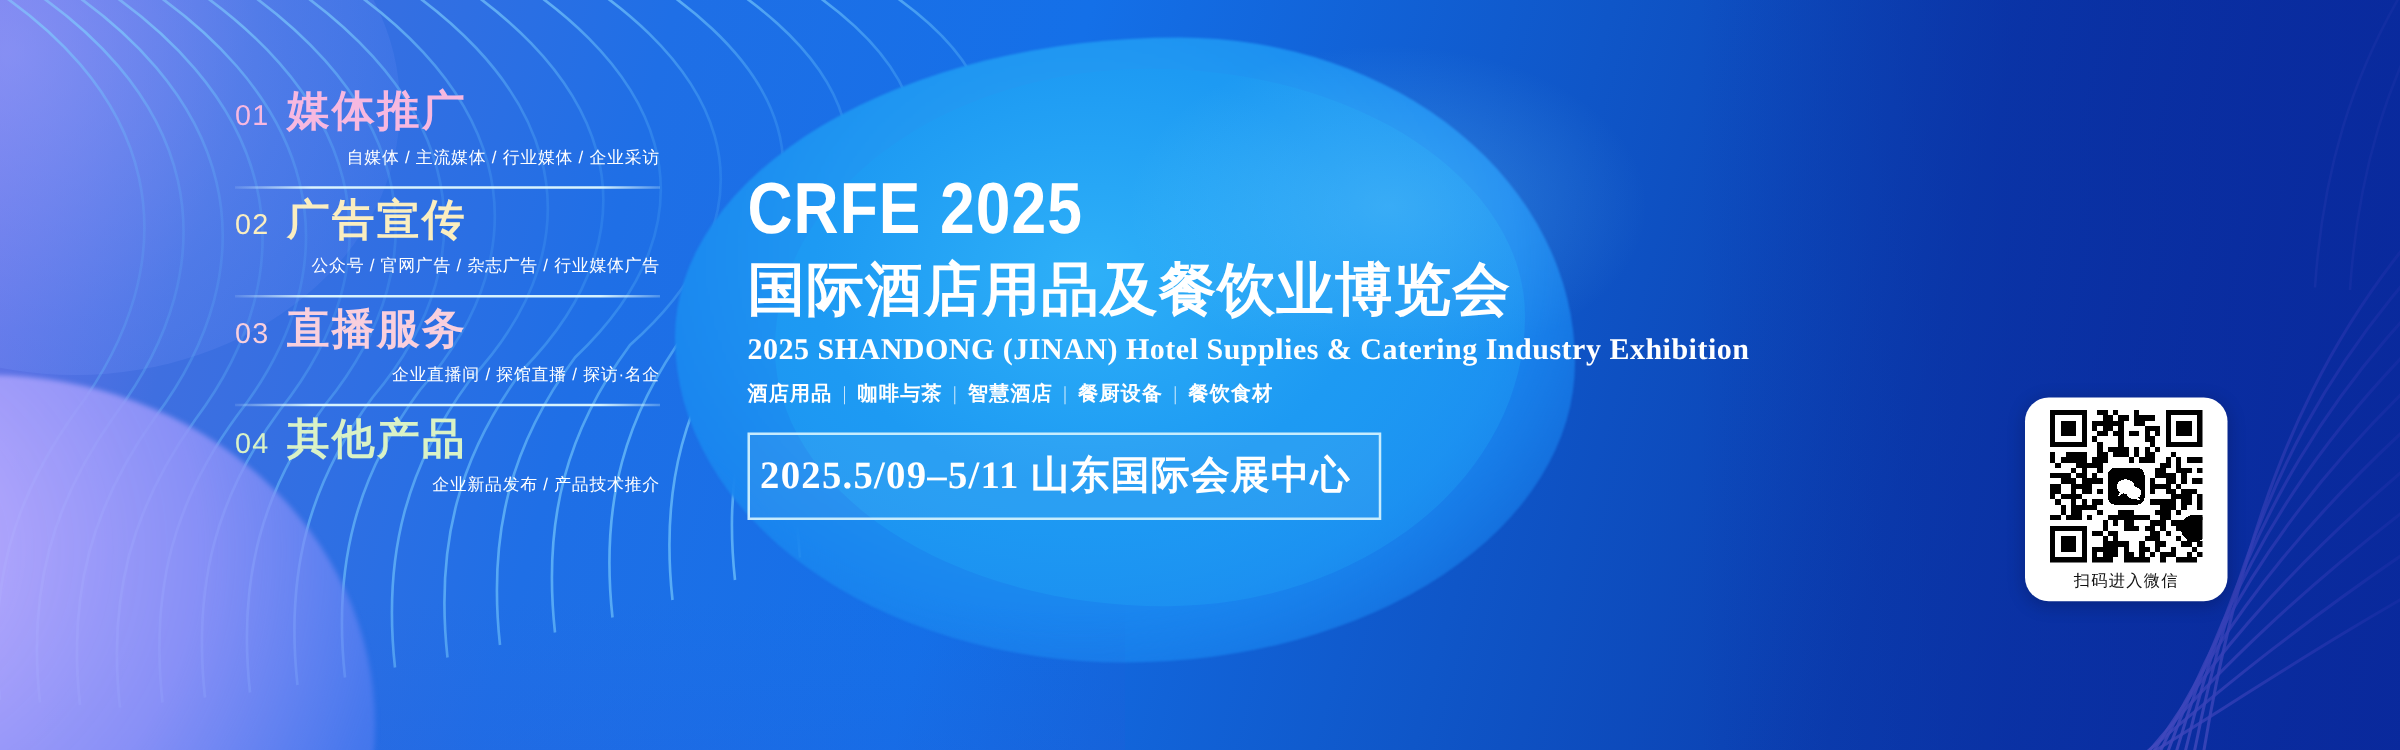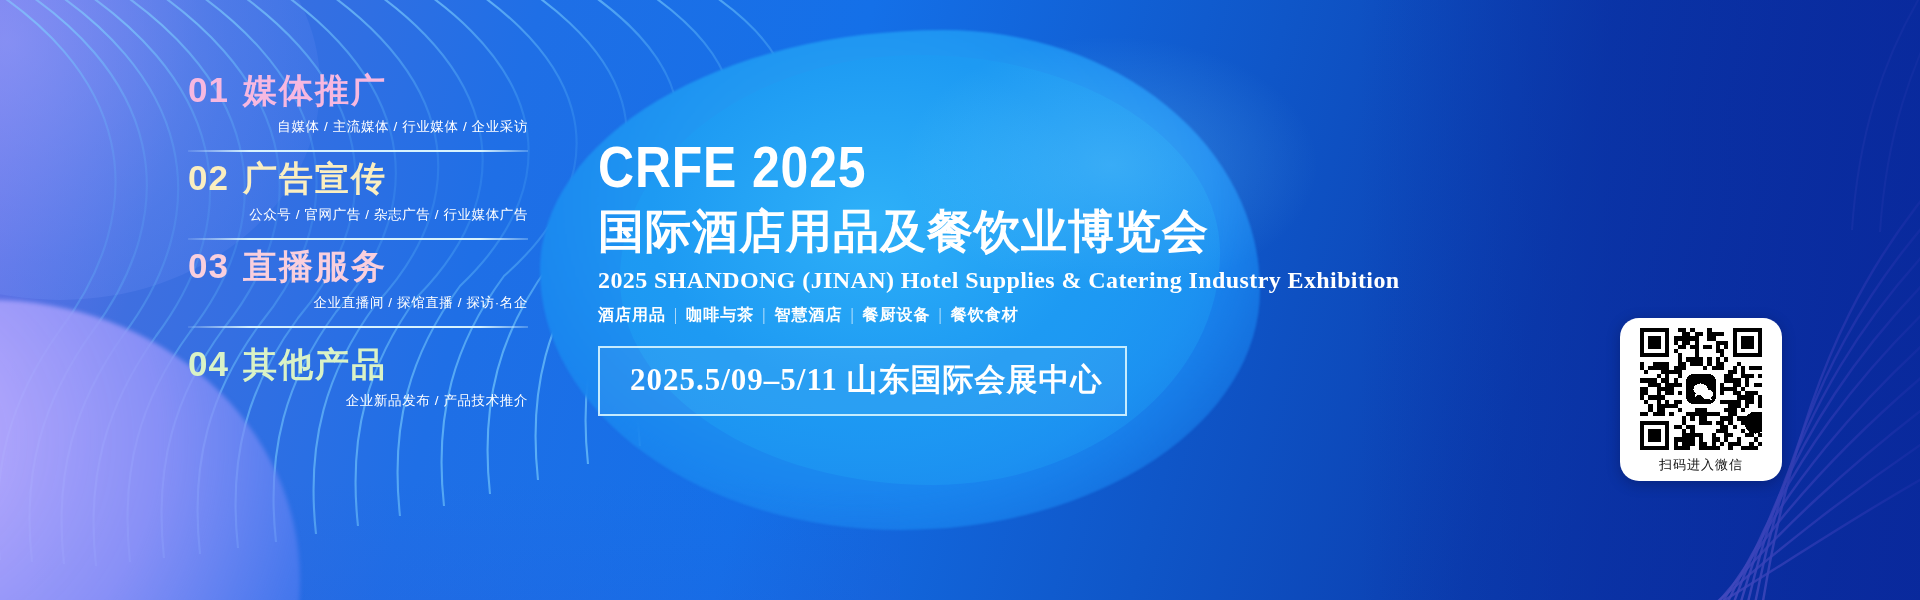--- a/index.html
+++ b/index.html
@@ -122,22 +122,22 @@
     width: 340px;
   }
   .list-item { position: relative; padding-bottom: 8px; }
   .item-head {
     display: flex;
     align-items: baseline;
     gap: 14px;
     white-space: nowrap;
   }
   .item-num {
-    font-size: 35px;
-    font-weight: 700;
+    font-size: 23px;
+    font-weight: 400;
     letter-spacing: 1px;
     line-height: 1;
   }
   .item-title {
     font-size: 34px;
     font-weight: 700;
     letter-spacing: 2px;
     line-height: 1;
   }
   .item-sub {
@@ -214,21 +214,21 @@
     color: #ffffff;
     letter-spacing: 1px;
     white-space: nowrap;
   }
   .cats .sep { opacity: 0.75; padding: 0 8px; font-weight: 400; }
 
   .datebox {
     margin-top: 20px;
     display: inline-block;
     border: 2px solid rgba(215,245,255,0.9);
-    padding: 11px 22px 13px 30px;
+    padding: 11px 22px 13px 8px;
     background: rgba(255,255,255,0.06);
   }
   .datebox-text {
     font-family: "Liberation Serif", "DejaVu Serif", serif;
     font-size: 31px;
     font-weight: 700;
     color: #ffffff;
     letter-spacing: 1px;
     white-space: nowrap;
   }

